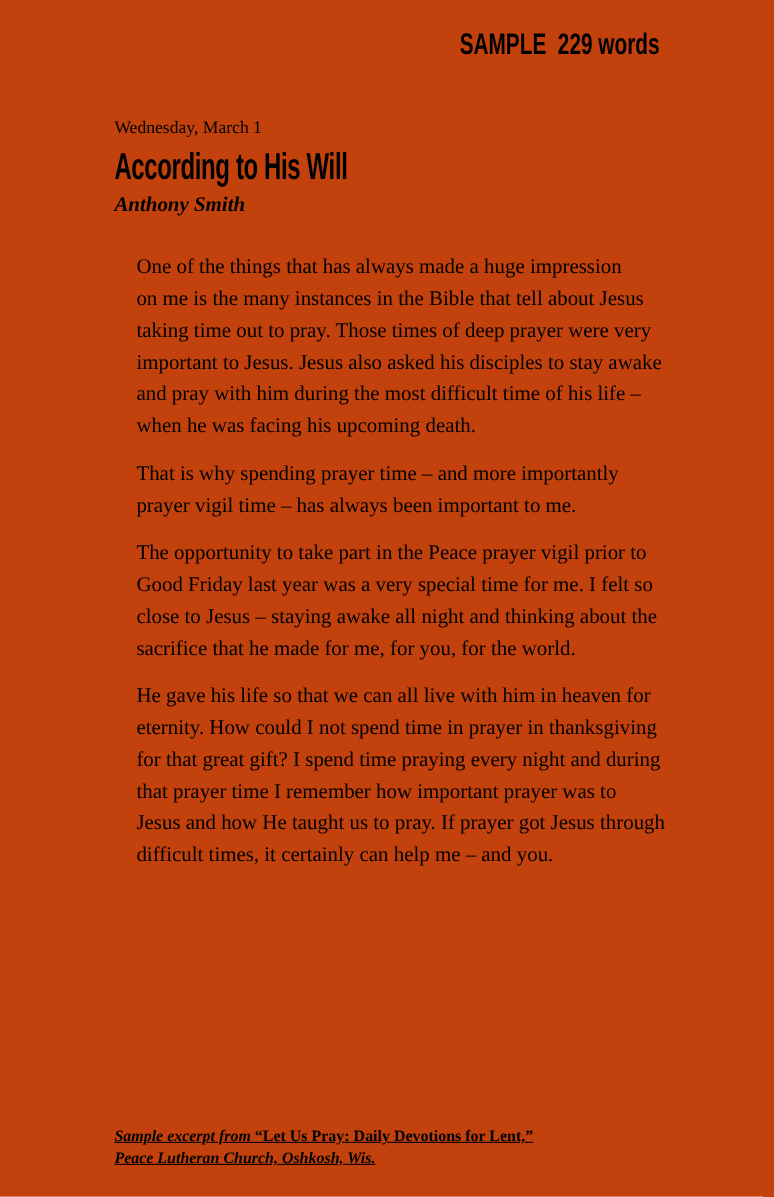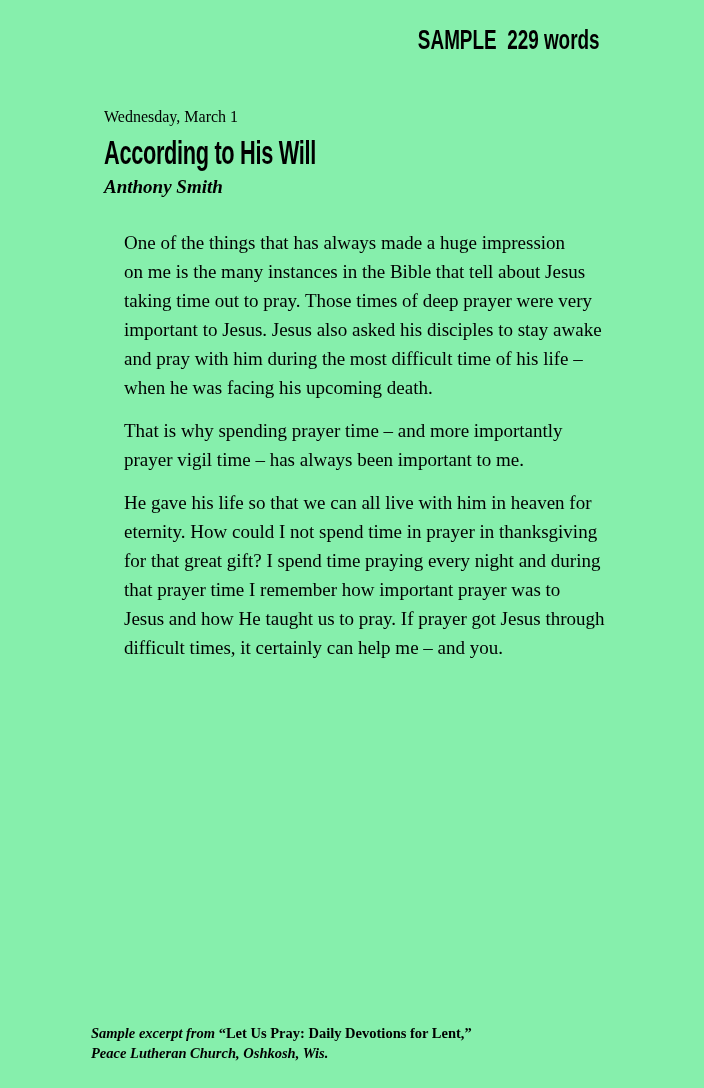--- a/index.html
+++ b/index.html
@@ -1,21 +1,21 @@
 <!DOCTYPE html>
 <html><head>
 <meta charset="utf-8">
 <style>
   * { margin: 0; padding: 0; box-sizing: border-box; }
   html, body { background: #ffffff; }
   .page {
     position: relative;
     width: 704px;
     height: 1088px;
-    background: #86efac;
+    background: #c2410c;
     color: #000000;
     font-family: "Liberation Serif", serif;
     overflow: hidden;
   }
   .sample-label {
     position: absolute;
     top: 26px;
     right: 104px;
     font-family: "Liberation Sans", sans-serif;
     font-weight: 700;
@@ -76,25 +76,26 @@
   .body-para {
     font-size: 19px;
     line-height: 29px;
     white-space: pre-line;
     margin-left: 20px;
   }
   .body-para.first { margin-top: 28px; }
   .body-para + .body-para { margin-top: 14px; }
   .footer {
     position: absolute;
-    left: 91px;
+    left: 104px;
     top: 1023px;
     font-size: 14.5px;
     line-height: 20px;
     font-weight: 700;
+    text-decoration: underline;
   }
   .footer .it { font-style: italic; }
   .footer .rm { font-style: normal; }
 </style>
 </head>
 <body>
 
 <div class="page">
 
   <div class="sample-label">SAMPLE  229 words</div>
@@ -111,20 +112,24 @@
     <p class="body-para first">One of the things that has always made a huge impression
 on me is the many instances in the Bible that tell about Jesus
 taking time out to pray. Those times of deep prayer were very
 important to Jesus. Jesus also asked his disciples to stay awake
 and pray with him during the most difficult time of his life –
 when he was facing his upcoming death.</p>
 
     <p class="body-para">That is why spending prayer time – and more importantly
 prayer vigil time – has always been important to me.</p>
 
+    <p class="body-para">The opportunity to take part in the Peace prayer vigil prior to
+Good Friday last year was a very special time for me. I felt so
+close to Jesus – staying awake all night and thinking about the
+sacrifice that he made for me, for you, for the world.</p>
 
     <p class="body-para">He gave his life so that we can all live with him in heaven for
 eternity. How could I not spend time in prayer in thanksgiving
 for that great gift? I spend time praying every night and during
 that prayer time I remember how important prayer was to
 Jesus and how He taught us to pray. If prayer got Jesus through
 difficult times, it certainly can help me – and you.</p>
 
   </div>
 

